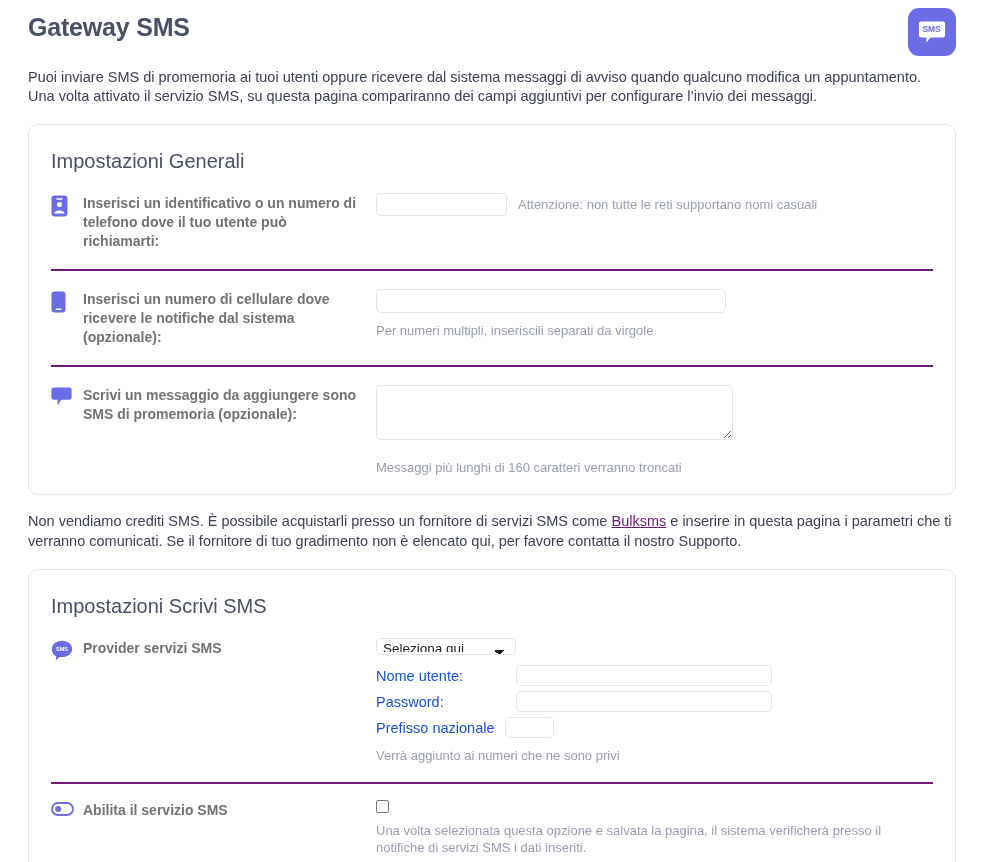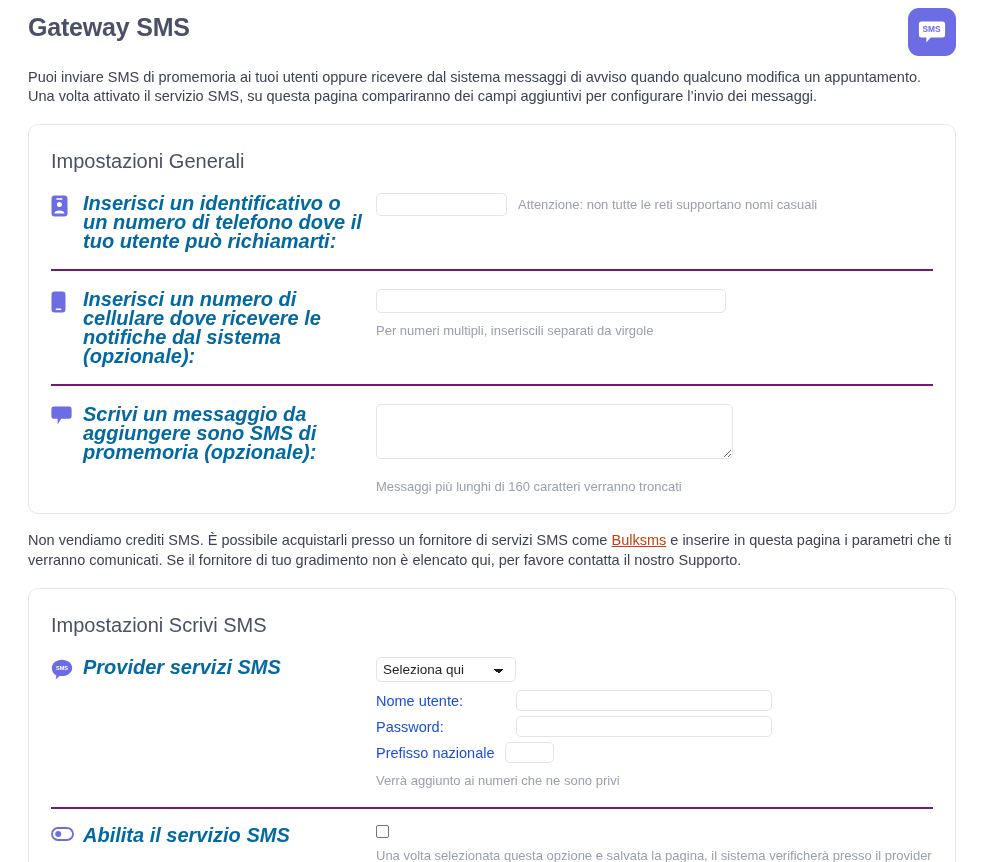--- a/index.html
+++ b/index.html
@@ -45,22 +45,22 @@
 
   .row { display: flex; align-items: flex-start; padding: 18px 0; }
   .row + .row { border-top: 2px solid #701a75; }
   .row-icon {
     width: 32px; flex: 0 0 32px; padding-top: 2px;
     display: flex; justify-content: flex-start;
   }
   .row-icon svg { display: block; }
   .row-label {
     flex: 0 0 283px; width: 283px;
-    font-size: 20px; font-weight: bold; color: #0369a1;
-    line-height: 19px; padding-top: 1px; font-style: italic;
+    font-size: 14px; font-weight: bold; color: #737373;
+    line-height: 19px; padding-top: 1px;
   }
   .row-field { flex: 1 1 auto; padding-left: 10px; }
 
   
   input[type="text"], input[type="password"], textarea, select {
     font-family: "Liberation Sans", sans-serif;
     border: 1px solid #e3e5ec; border-radius: 5px;
     background: #fff; color: #3d4256;
     outline: none; font-size: 13.5px; padding: 4px 8px;
   }
@@ -80,25 +80,25 @@
   }
   .hint-tight { margin-top: 15px; }
 
   .field-line { display: flex; align-items: center; }
 
   
   .note {
     font-size: 14.5px; color: #3d4256; line-height: 20px;
     margin: 16px 0 0 0; max-width: 968px;
   }
-  .note a { color: #c2410c; text-decoration: underline; }
+  .note a { color: #701a75; text-decoration: underline; }
 
   
   .select-provider {
-    width: 140px; height: 25px; padding: 2px 6px;
+    width: 140px; height: 17px; padding: 2px 6px;
     font-size: 13.5px; color: #22242c;
     -webkit-appearance: none; appearance: none;
     background-image:
       linear-gradient(45deg, transparent 50%, #1c1d22 50%),
       linear-gradient(135deg, #1c1d22 50%, transparent 50%);
     background-position: calc(100% - 16px) 11px, calc(100% - 11px) 11px;
     background-size: 5px 5px, 5px 5px;
     background-repeat: no-repeat;
   }
   .cred-grid { margin-top: 8px; }
@@ -229,20 +229,20 @@
       <div class="row row-enable">
         <div class="row-icon">
           <svg width="23" height="14" viewBox="0 0 23 14" aria-hidden="true">
             <rect x="1" y="1" width="21" height="12" rx="6" fill="#ffffff" stroke="#6c6ce5" stroke-width="1.8"></rect>
             <circle cx="7.2" cy="7" r="3" fill="#6c6ce5"></circle>
           </svg>
         </div>
         <div class="row-label">Abilita il servizio SMS</div>
         <div class="row-field">
           <span class="checkbox"></span>
-          <div class="hint">Una volta selezionata questa opzione e salvata la pagina, il sistema verificherà presso il provider di servizi SMS i dati inseriti.</div>
+          <div class="hint">Una volta selezionata questa opzione e salvata la pagina, il sistema verificherà presso il notifiche di servizi SMS i dati inseriti.</div>
         </div>
       </div>
 
     </div>
   </section>
 
 </div>
 
 </body></html>

